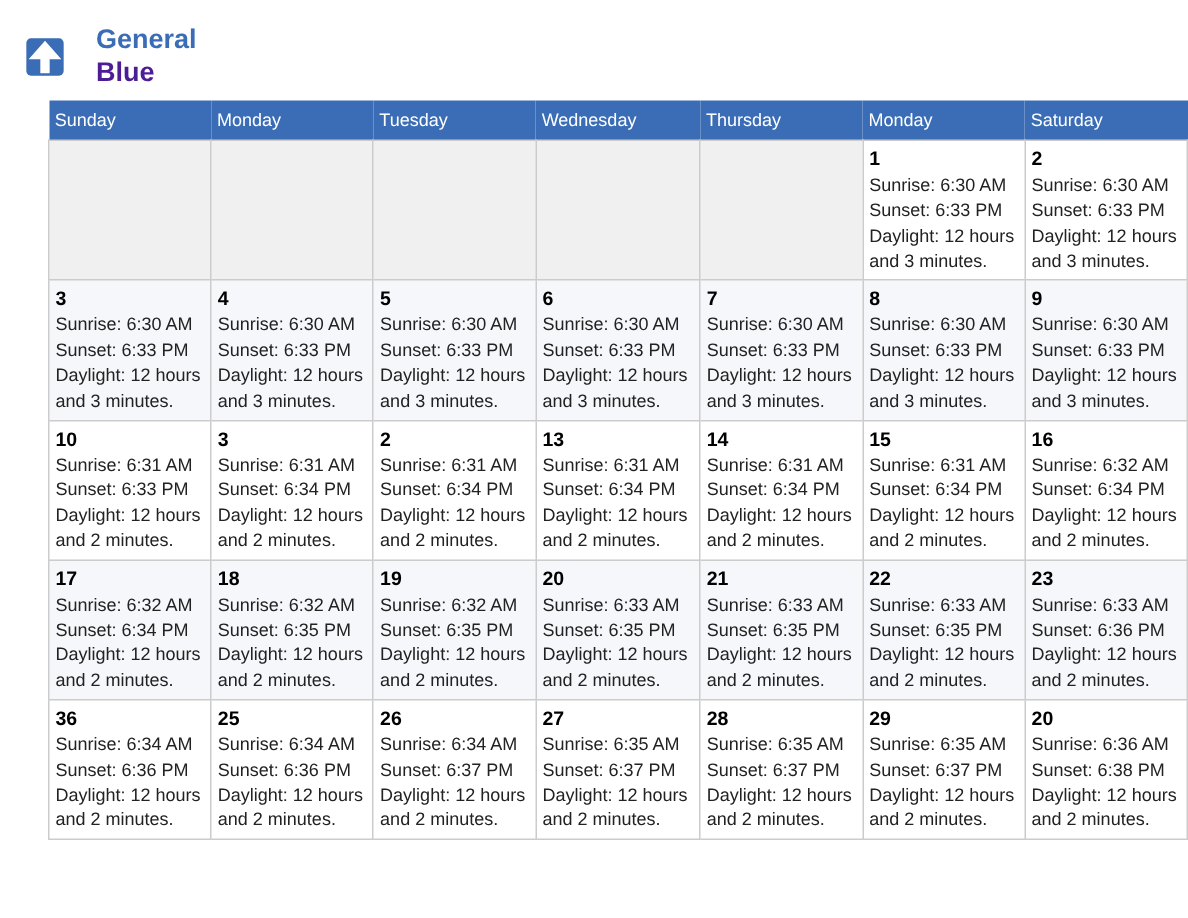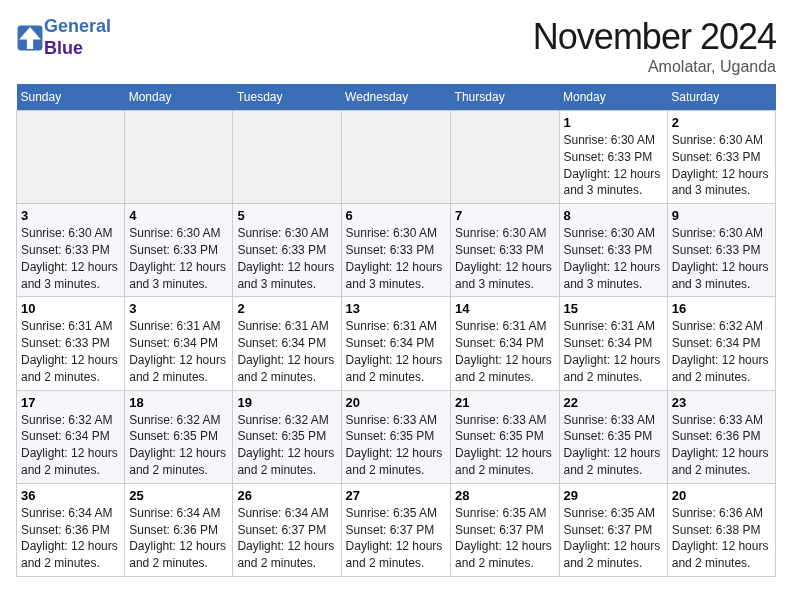--- a/index.html
+++ b/index.html
@@ -12,21 +12,21 @@
     }
     .header {
       display: flex;
       justify-content: space-between;
       align-items: flex-start;
       margin-bottom: 8px;
     }
     .logo {
       display: flex;
       align-items: center;
-      gap: 0;
+      gap: 20px;
     }
     .logo-text {
       font-size: 18px;
       font-weight: bold;
       color: #1a1a1a;
       line-height: 1.2;
     }
     .logo-text span { color: #3a6db5; }
     .logo-icon {
       width: 28px;
@@ -40,20 +40,21 @@
       letter-spacing: -1px;
     }
     .location {
       font-size: 16px;
       color: #555;
     }
     table {
       width: 100%;
       border-collapse: collapse;
       font-size: 11px;
+      margin-left: 16px;
     }
     th {
       background-color: #3a6db5;
       color: #fff;
       padding: 6px 4px;
       text-align: left;
       font-weight: normal;
       font-size: 12px;
     }
     td {
@@ -90,24 +91,20 @@
       <rect x="2" y="2" width="32" height="32" rx="4" fill="#3a6db5"></rect>
       <polygon points="18,4 32,20 22,20 22,32 14,32 14,20 4,20" fill="white"></polygon>
     </svg>
     <div>
       <div class="logo-text">
         <span>General</span><br>
         <span style="color:#4c1d95;">Blue</span>
       </div>
     </div>
   </div>
-  <div class="title-area">
-    <div class="month-title">November 2024</div>
-    <div class="location">Amolatar, Uganda</div>
-  </div>
 </div>
 
 <table>
   <thead>
     <tr>
     <th>Sunday</th>
         <th>Monday</th>
         <th>Tuesday</th>
         <th>Wednesday</th>
         <th>Thursday</th>

